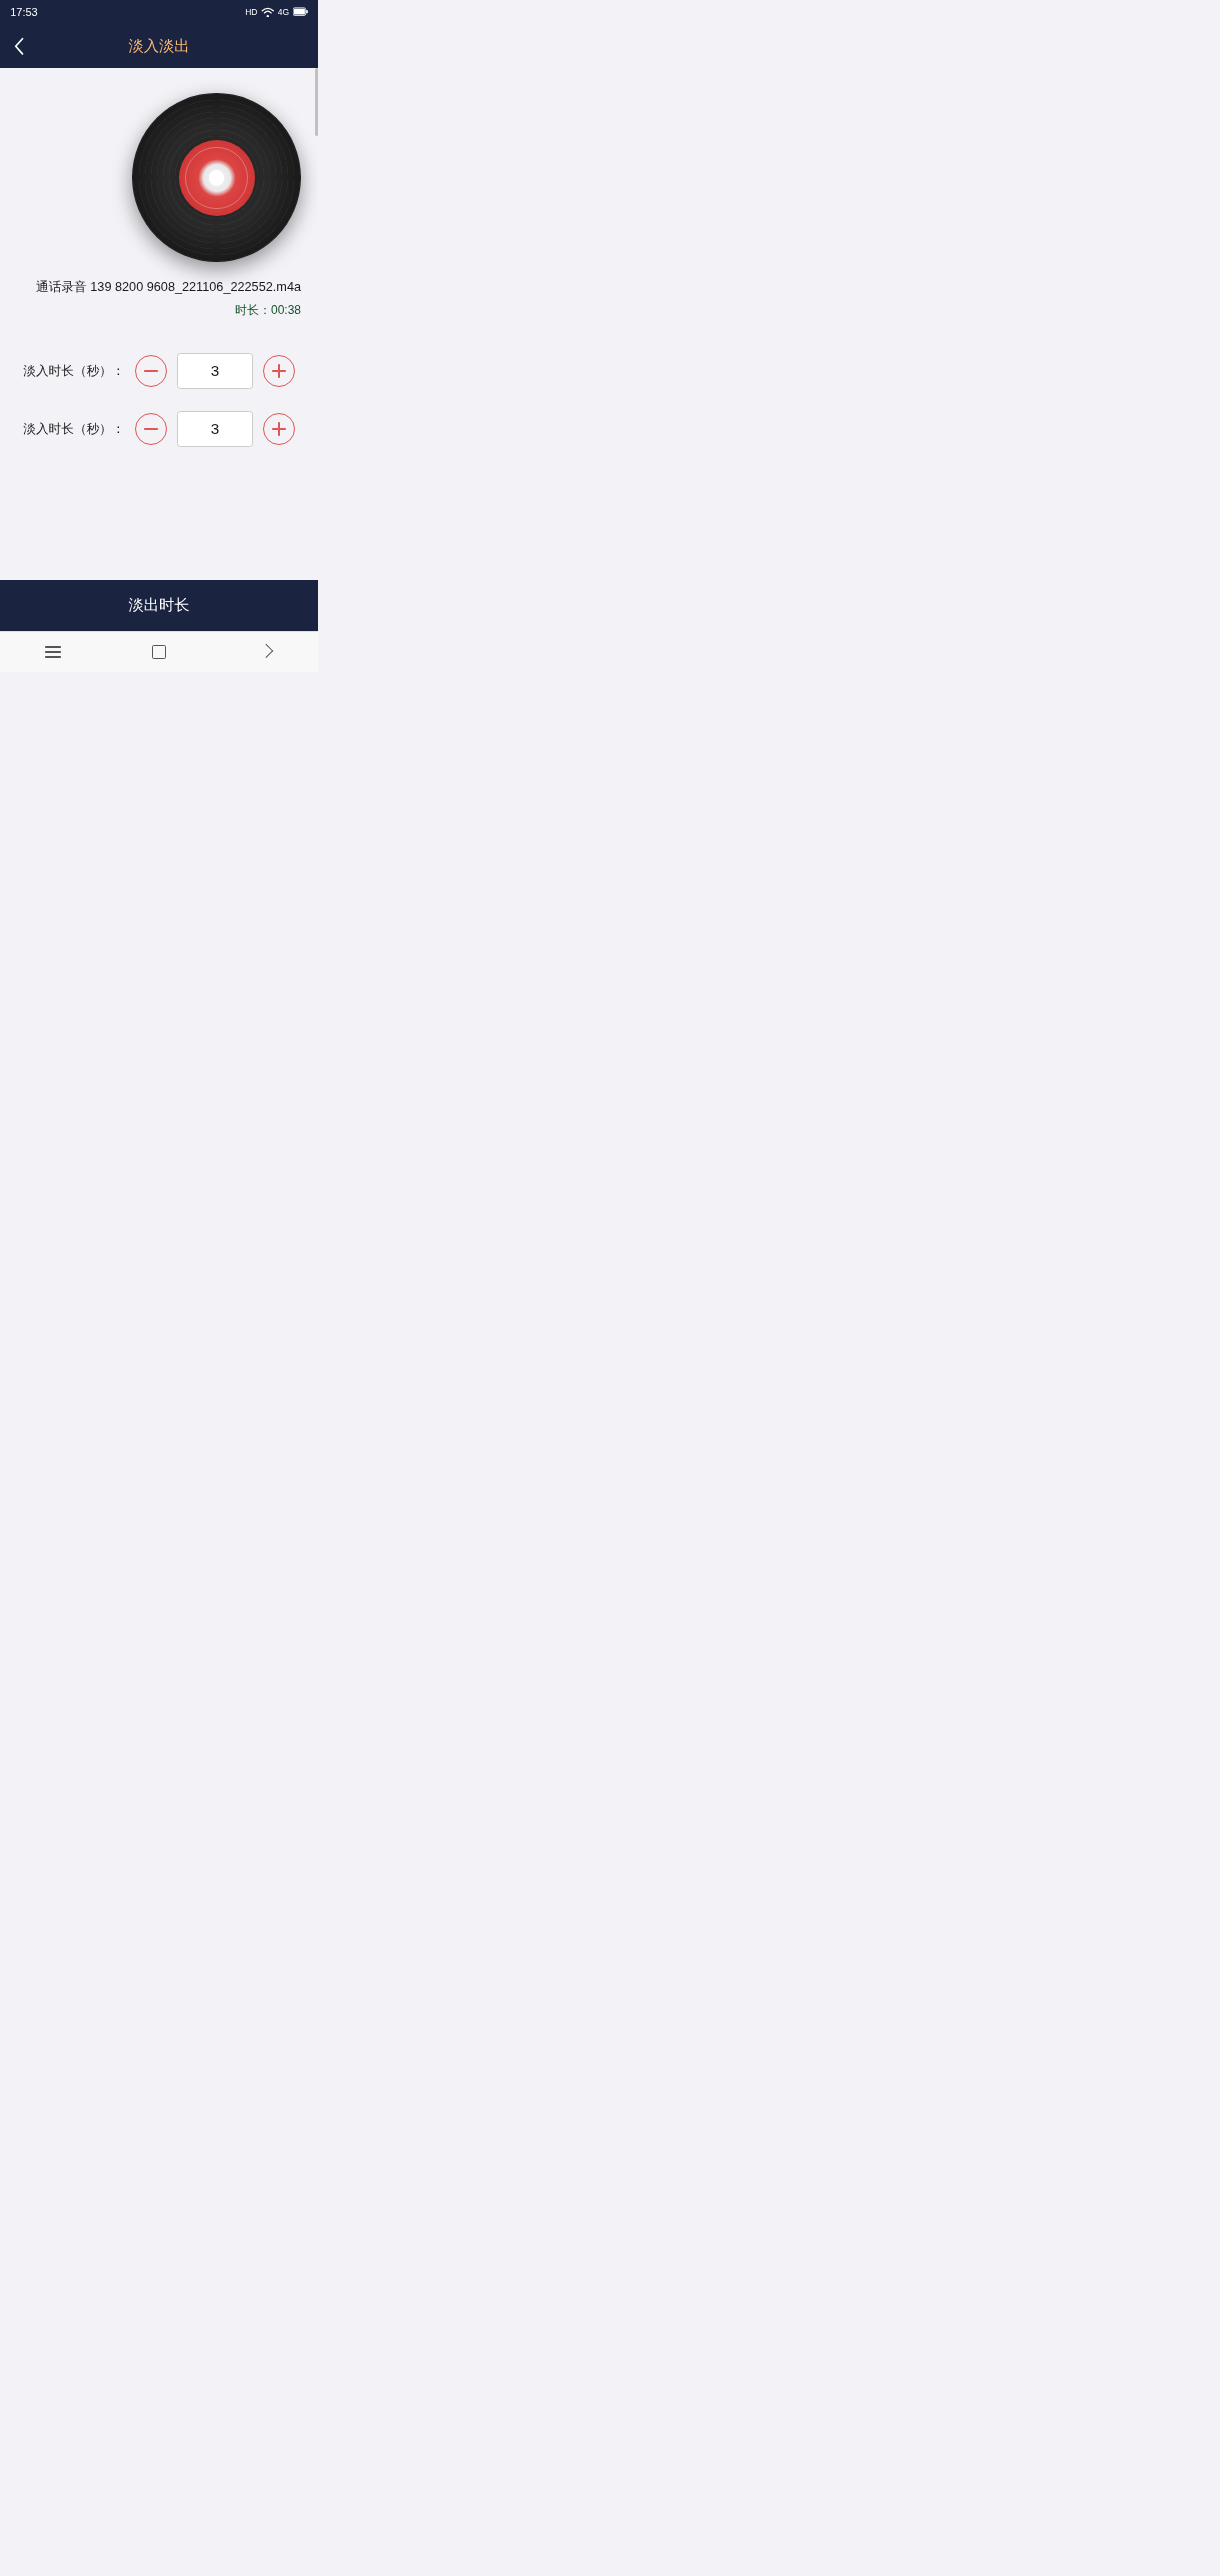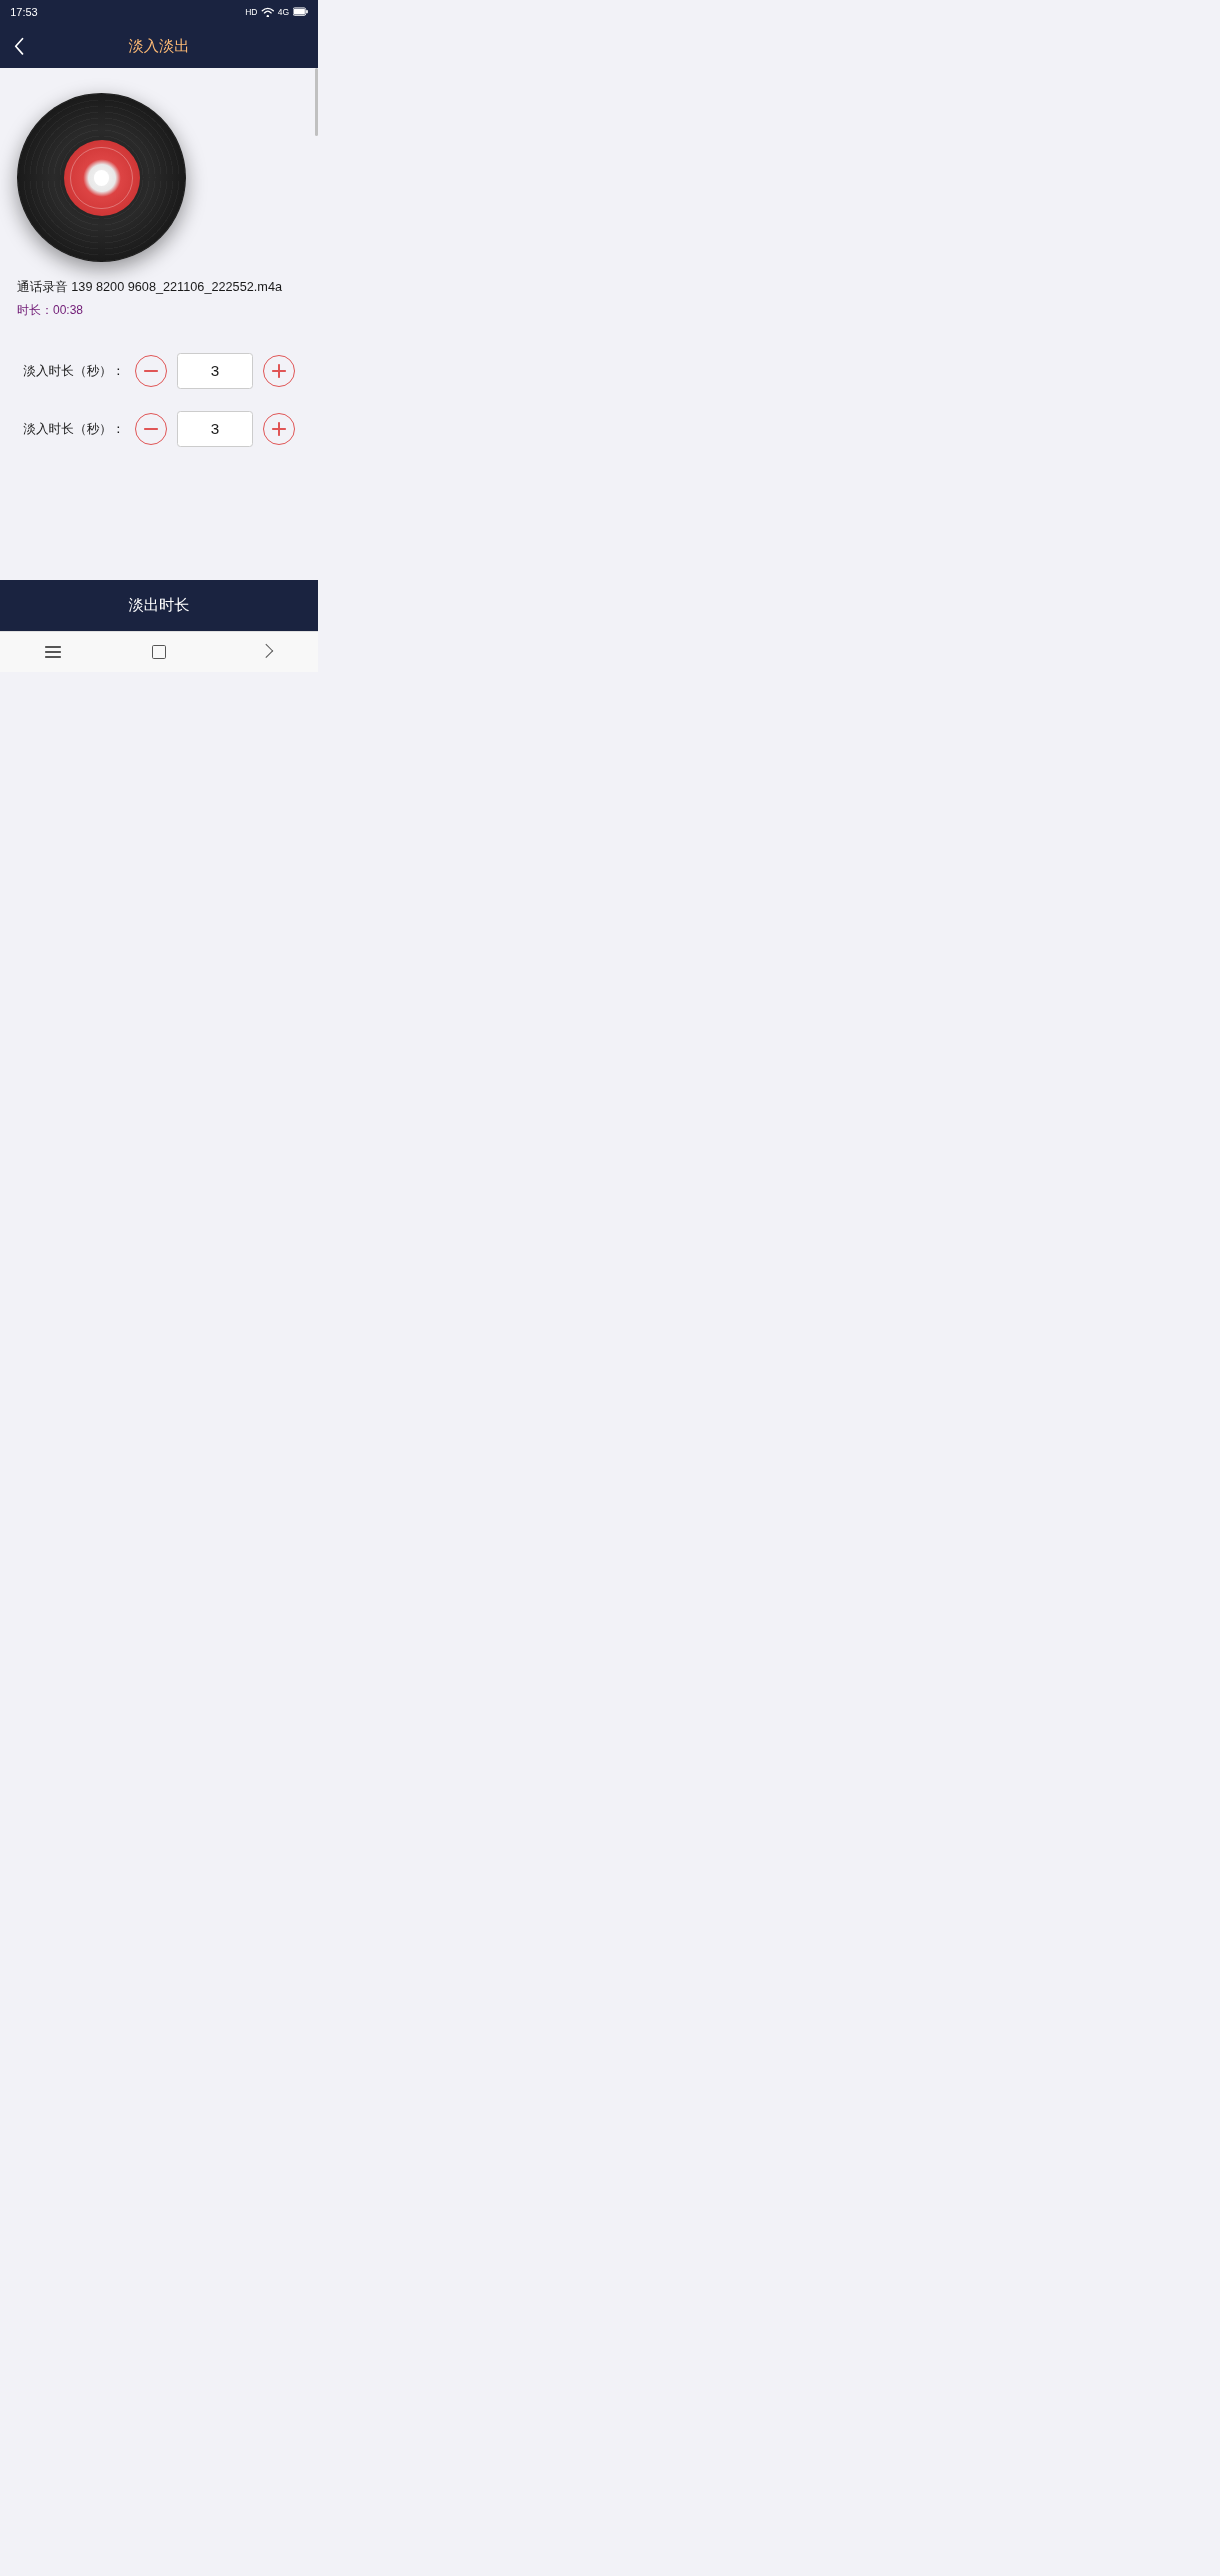--- a/index.html
+++ b/index.html
@@ -87,21 +87,21 @@
       background: #c0c0c0;
       border-radius: 1.7px;
       z-index: 10;
     }
 
     
     .main-content {
       flex: 1;
       display: flex;
       flex-direction: column;
-      align-items: flex-start;
+      align-items: flex-end;
       padding: 25.4px 17px 17px;
       background: #f2f2f7;
     }
 
     
     .vinyl-container {
       width: 169px;
       height: 169px;
       margin-bottom: 17px;
       position: relative;
@@ -174,21 +174,21 @@
     .file-name {
       font-size: 12.7px;
       color: #1a1a1a;
       text-align: center;
       margin-bottom: 5.1px;
       line-height: 1.4;
     }
 
     .file-duration {
       font-size: 12px;
-      color: #701a75;
+      color: #14532d;
       margin-bottom: 34px;
     }
 
     
     .controls-section {
       width: 100%;
       display: flex;
       flex-direction: column;
       gap: 22px;
     }

